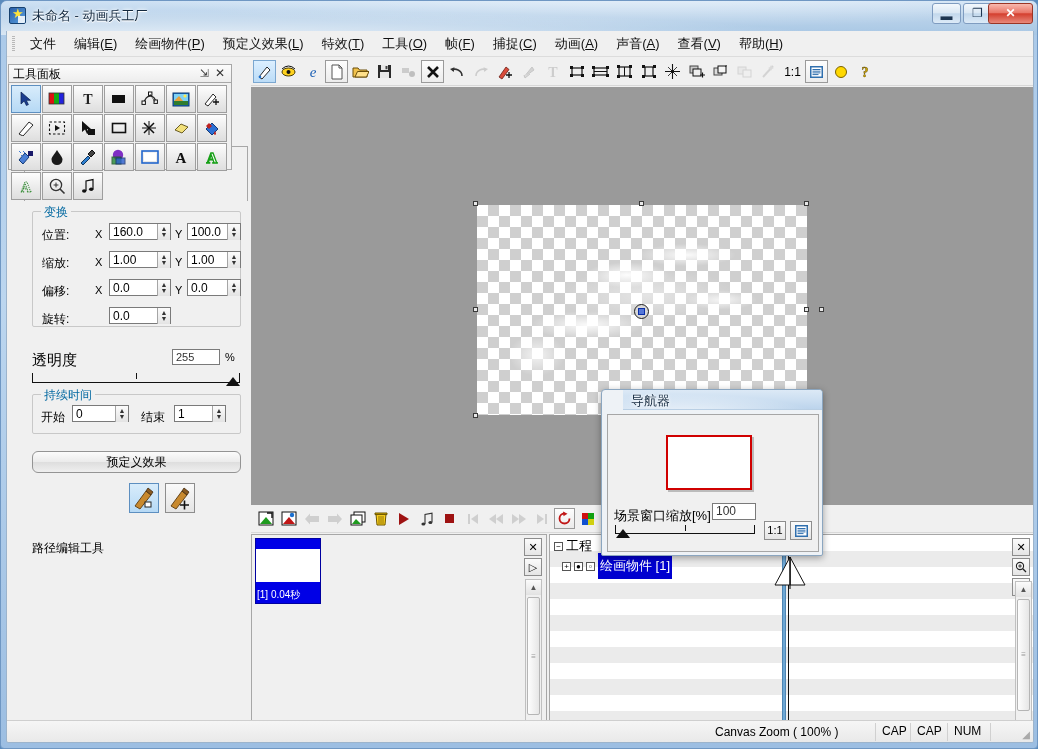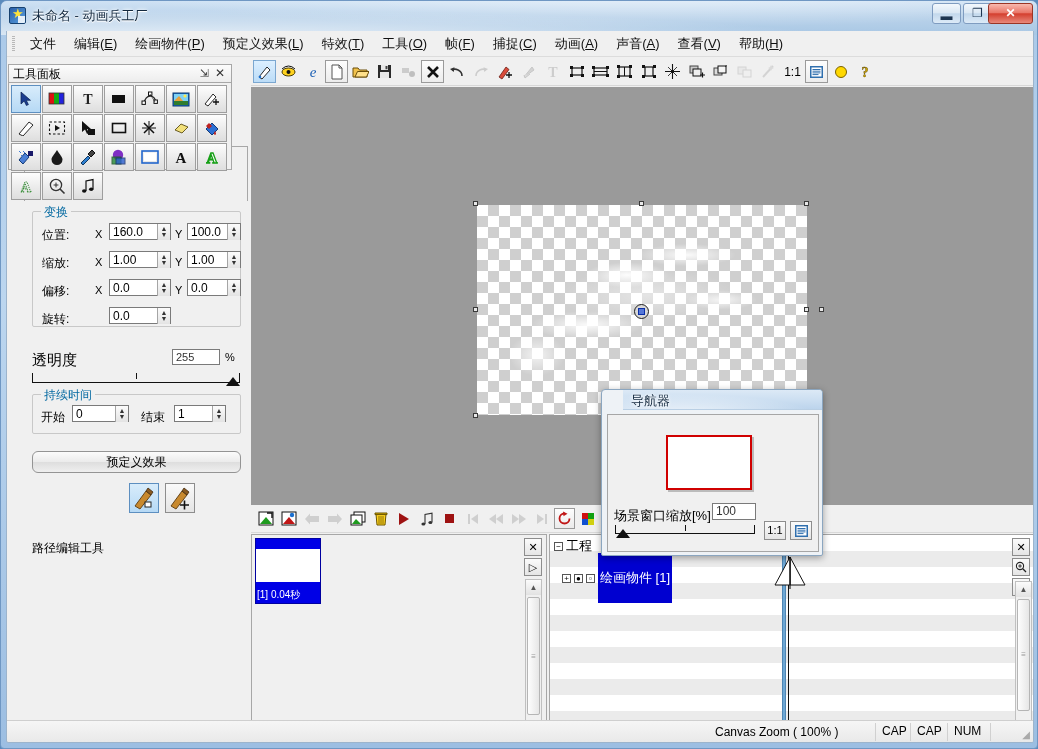--- a/index.html
+++ b/index.html
@@ -374,21 +374,21 @@
   #timeline{
     position:absolute; left:542px; top:503px; width:486px; height:212px;
     background:#fff; border:1px solid #a7a7a7; overflow:hidden;
   }
   .tl-row{ position:absolute; left:0; width:486px; height:16px; }
   .tl-row.odd{ background:#ebebeb; }
   .tl-row.even{ background:#ffffff; }
   #tree-root{ position:absolute; left:4px; top:2px; font-size:13px; color:#000; white-space:nowrap; display:flex; align-items:center; gap:3px;}
   #tree-child{ position:absolute; left:12px; top:18px; font-size:13px; white-space:nowrap; display:flex; align-items:center; gap:3px;}
   .tbox{ width:9px;height:9px;border:1px solid #555;background:#fff;font-size:8px;line-height:7px;text-align:center;color:#000;display:inline-block;}
-  .sel-text{ background:#0000d0; color:#fff; padding:16px 2px;text-align:center; }
+  .sel-text{ background:#0000d0; color:#fff; padding:4px 2px;text-align:center; }
   #tl-playhead{ position:absolute; left:232px; top:0; width:4px; height:196px; background:#6fa8d4; border-left:1px solid #4f86b4; border-right:1px solid #4f86b4;}
   #tl-marker{ position:absolute; left:238px; top:0; width:1px; height:196px; background:#111;}
   #tl-ruler{ position:absolute; left:0; bottom:0; width:486px; height:16px; background:#ebebeb; border-top:1px solid #c8c8c8;}
   .tick{ position:absolute; bottom:0; width:1px; height:6px; background:#333;}
   .ticklbl{ position:absolute; bottom:4px; font-size:10px; color:#000;}
   #tl-arrow-svg{position:absolute; left:222px; top:20px;}
 
   #tl-scroll{
     position:absolute; right:2px; top:46px; width:17px; height:160px;
     background:#f0f0f0; border:1px solid #c0c0c0;

